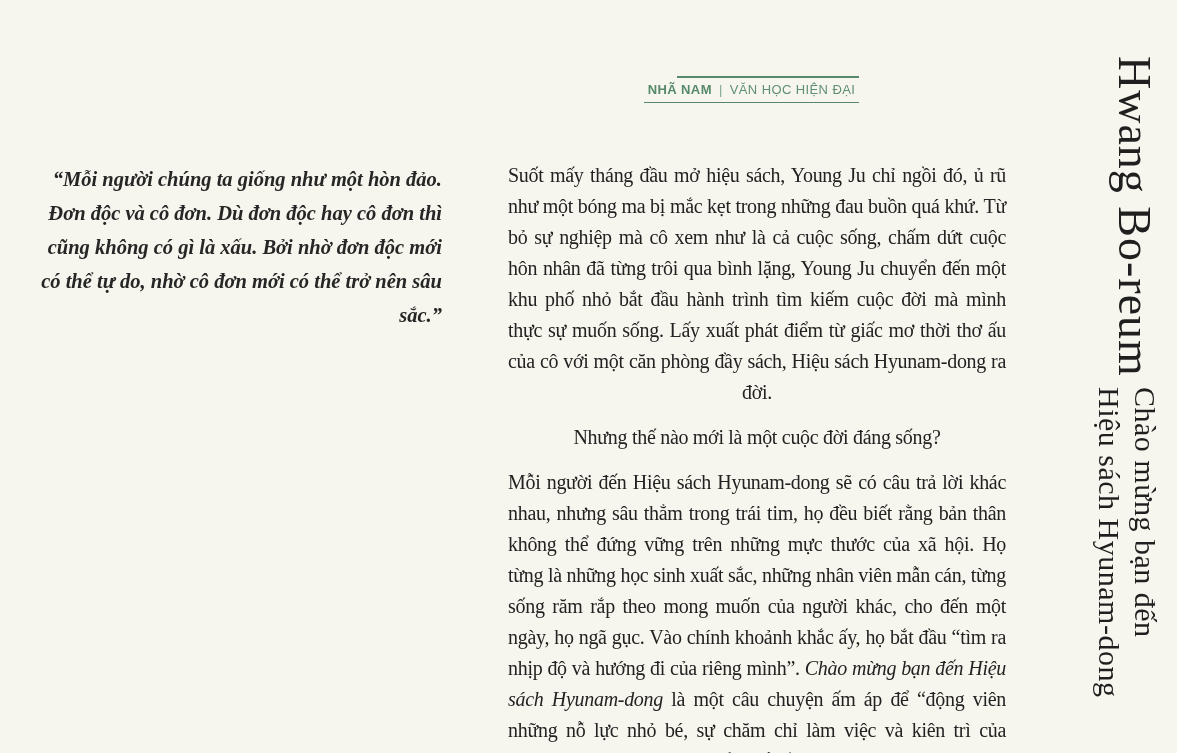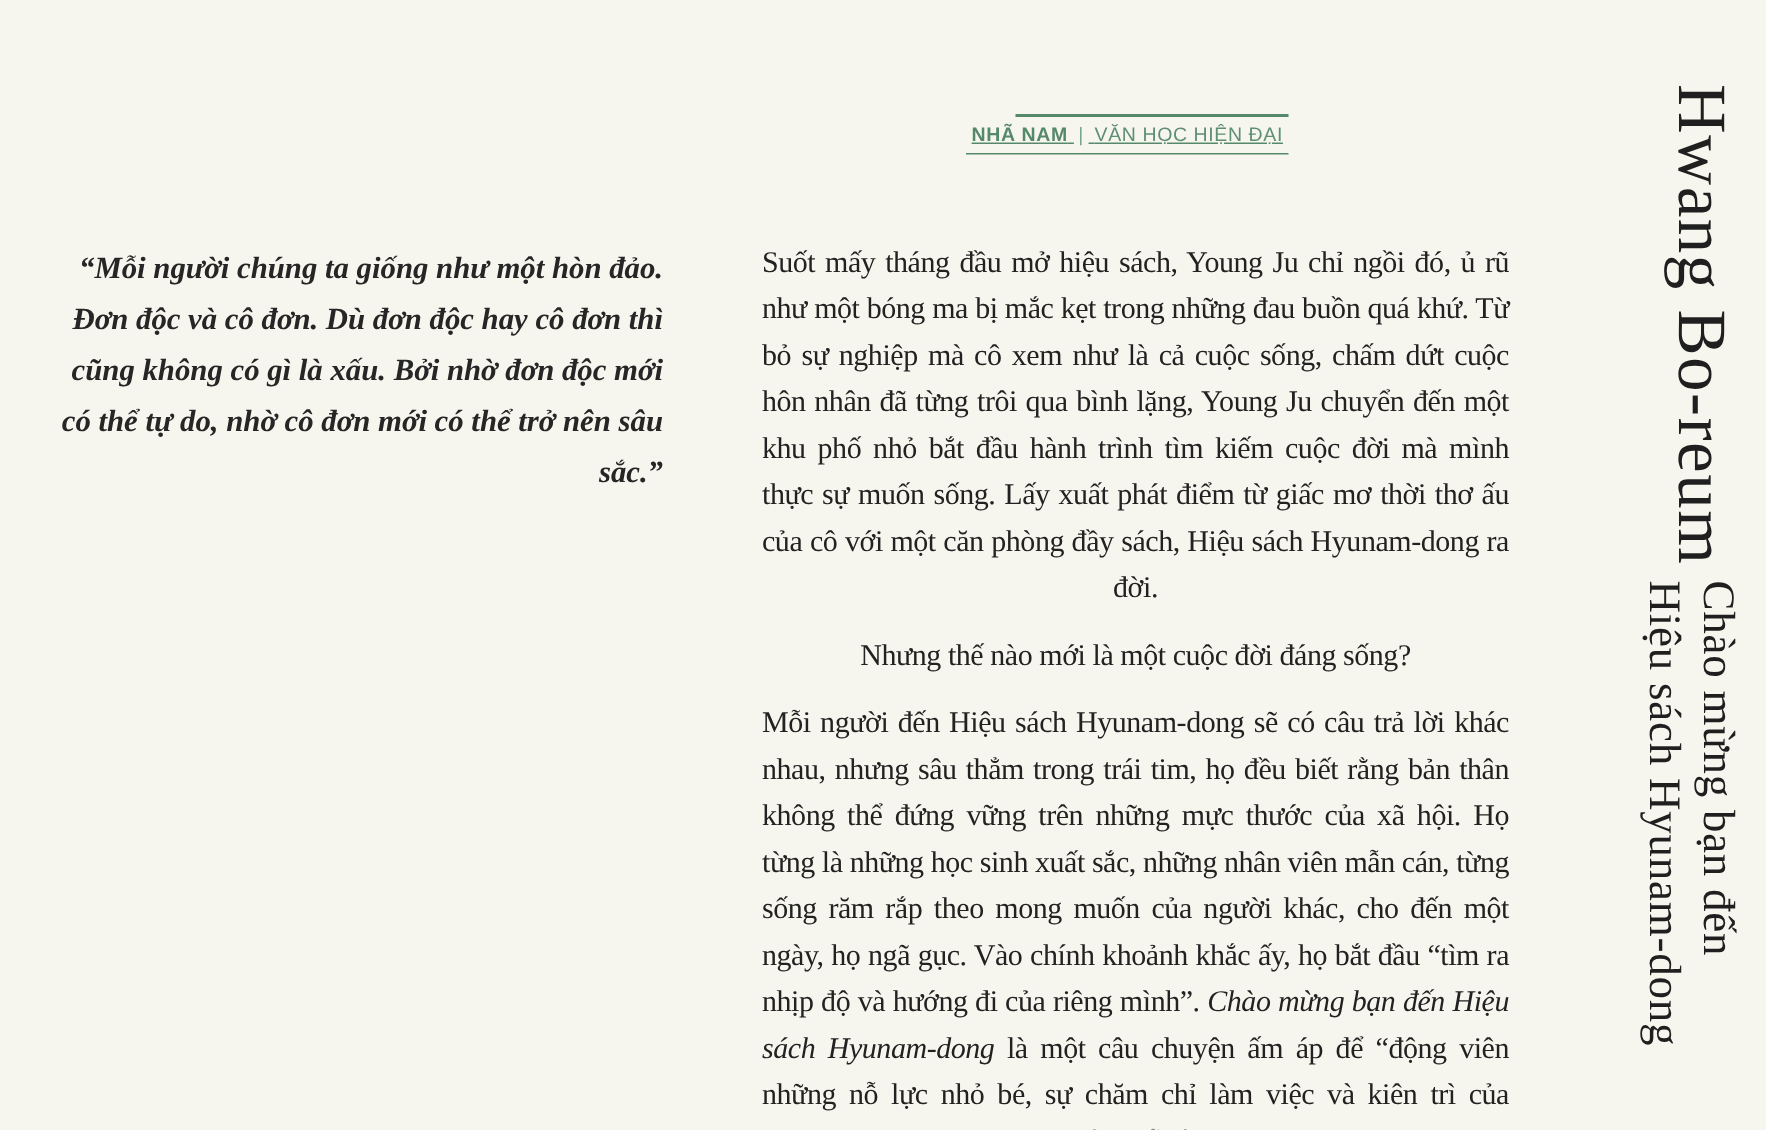--- a/index.html
+++ b/index.html
@@ -14,21 +14,20 @@
   .page { position: absolute; inset: 0; }
 
   
   .masthead {
     position: absolute;
     left: 644px; top: 76px; width: 215px;
     font-family: "Liberation Sans", sans-serif;
     color: #55896a;
     border-bottom: 1.5px solid #55896a;
     text-align: center;
-    text-decoration: underline;
   }
   .masthead-topline {
     height: 1.5px; background: #55896a;
     margin-left: 33px;
   }
   .masthead-text {
     padding: 4px 0 5px 0;
     font-size: 13px;
     letter-spacing: 0.4px;
     white-space: nowrap;

